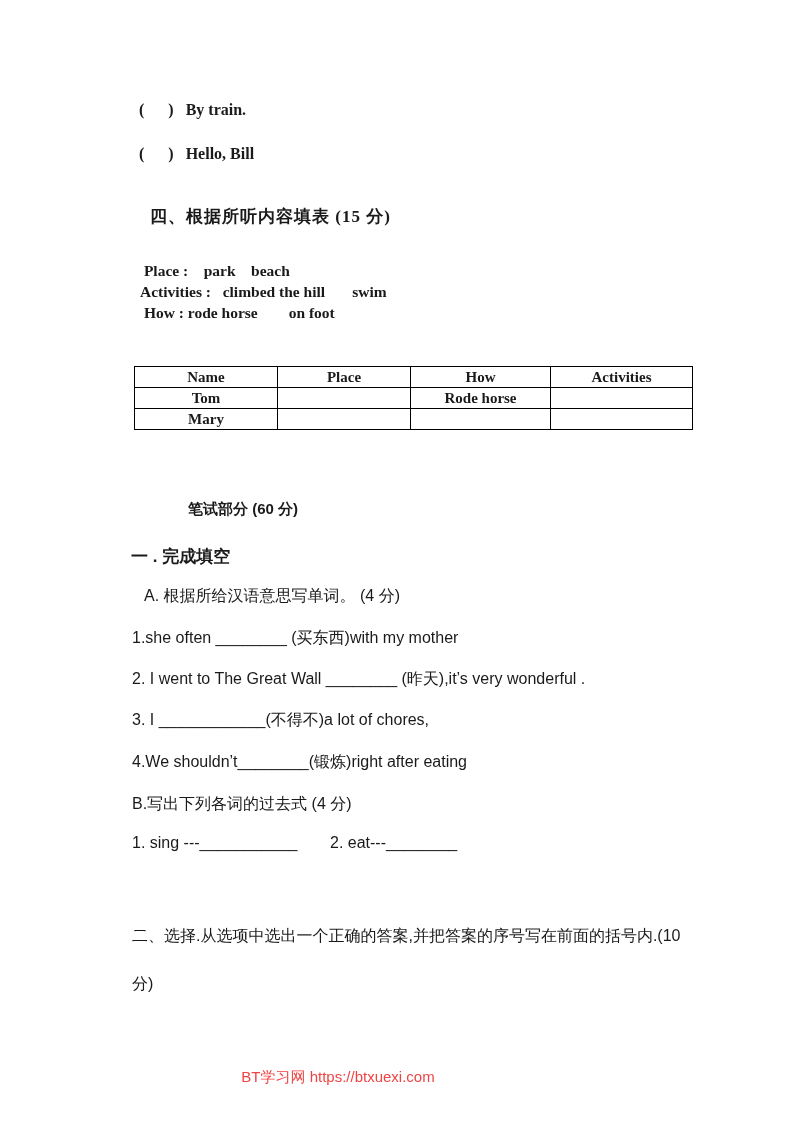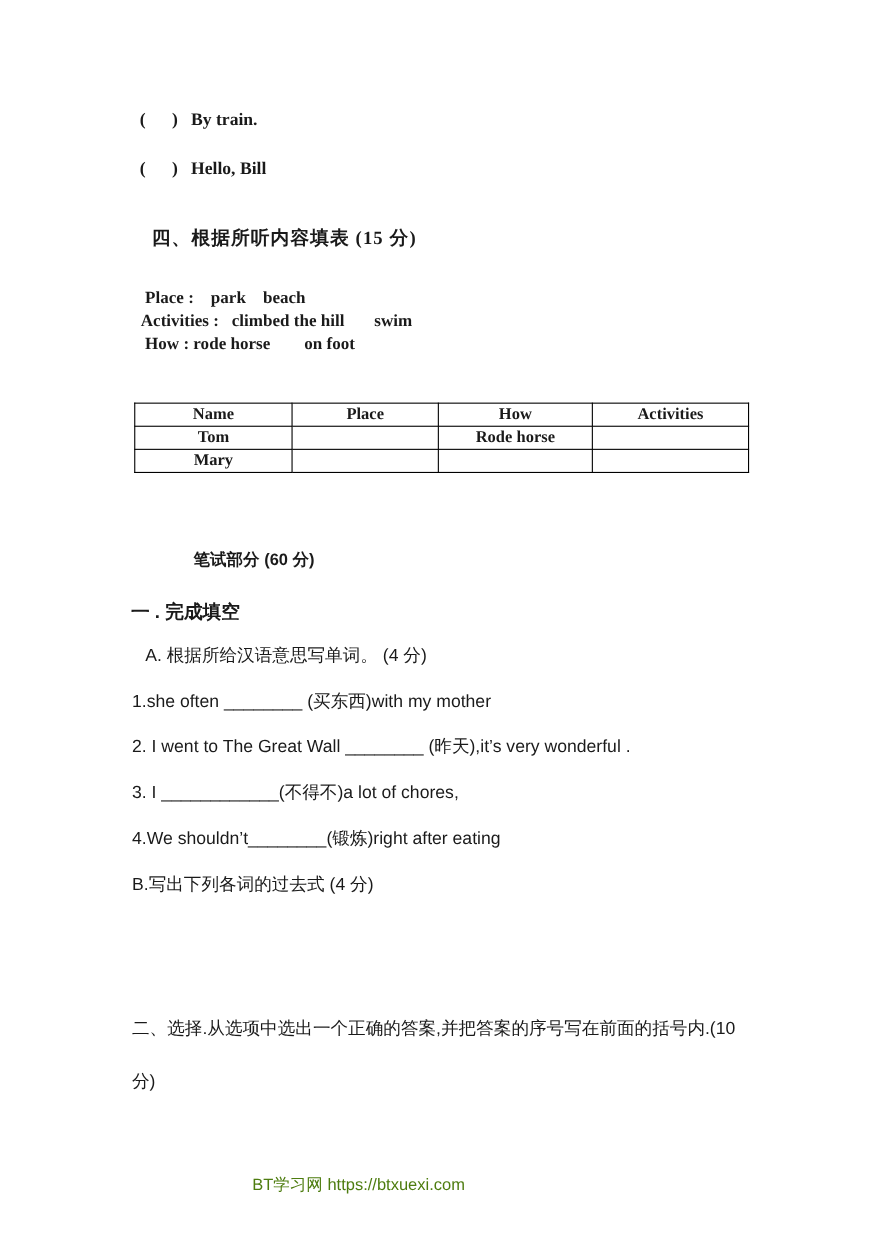--- a/index.html
+++ b/index.html
@@ -4,21 +4,21 @@
 <style>
   html, body { margin: 0; padding: 0; background: #ffffff; }
   .page {
     position: relative;
     width: 793px;
     height: 1122px;
     background: #ffffff;
     color: #1a1a1a;
     overflow: hidden;
   }
-  .abs { position: absolute; }
+  .abs { position: absolute; margin-left: 12px; }
   .serif { font-family: "Liberation Serif", "DejaVu Serif", serif; }
   .sans  { font-family: "Liberation Sans", "DejaVu Sans", sans-serif; }
   .pre { white-space: pre; }
 
   
   .answer-row { font-size: 16px; font-weight: bold; }
   .answer-row .bracket { white-space: pre; }
   .answer-row .ans-label { margin-left: 12px; }
   .sec4-heading { font-size: 17px; font-weight: bold; letter-spacing: 1px; }
   .wordbank { font-size: 15.5px; font-weight: bold; line-height: 21px; }
@@ -45,21 +45,21 @@
   .part-heading { font-size: 16px; }
   .fill-item { font-size: 16px; }
   .pair-row { font-size: 16px; }
   .pair-row .pair-left { display: inline-block; width: 198px; }
   .s2-heading { font-size: 16px; line-height: 48px; width: 562px; }
 
   .footer-watermark {
     width: 652px;
     text-align: center;
     font-size: 15px;
-    color: #4d7c0f;
+    color: #ef4444;
   }
 </style>
 </head>
 <body>
 
 <div class="page">
 
   <div class="abs serif answer-row" style="top:101px; left:127px;">
     <span class="bracket">(      )</span><span class="ans-label">By train.</span>
   </div>
@@ -111,18 +111,21 @@
 
   <div class="abs sans part-heading" style="top:586px; left:132px;">A. 根据所给汉语意思写单词。 (4 分)</div>
 
   <div class="abs sans fill-item" style="top:628px; left:120px;">1.she often ________ (买东西)with my mother</div>
   <div class="abs sans fill-item" style="top:669px; left:120px;">2. I went to The Great Wall ________ (昨天),it’s very wonderful .</div>
   <div class="abs sans fill-item" style="top:710px; left:120px;">3. I ____________(不得不)a lot of chores,</div>
   <div class="abs sans fill-item" style="top:752px; left:120px;">4.We shouldn’t________(锻炼)right after eating</div>
 
   <div class="abs sans part-heading" style="top:794px; left:120px;">B.写出下列各词的过去式 (4 分)</div>
 
+  <div class="abs sans pair-row" style="top:834px; left:120px;">
+    <span class="pair-left">1. sing ---___________</span><span>2. eat---________</span>
+  </div>
 
   <div class="abs sans s2-heading" style="top:912px; left:120px;">二、选择.从选项中选出一个正确的答案,并把答案的序号写在前面的括号内.(10分)</div>
 
   <div class="abs sans footer-watermark" style="top:1068px; left:0;">BT学习网 https://btxuexi.com</div>
 
 </div>
 
 </body></html>

